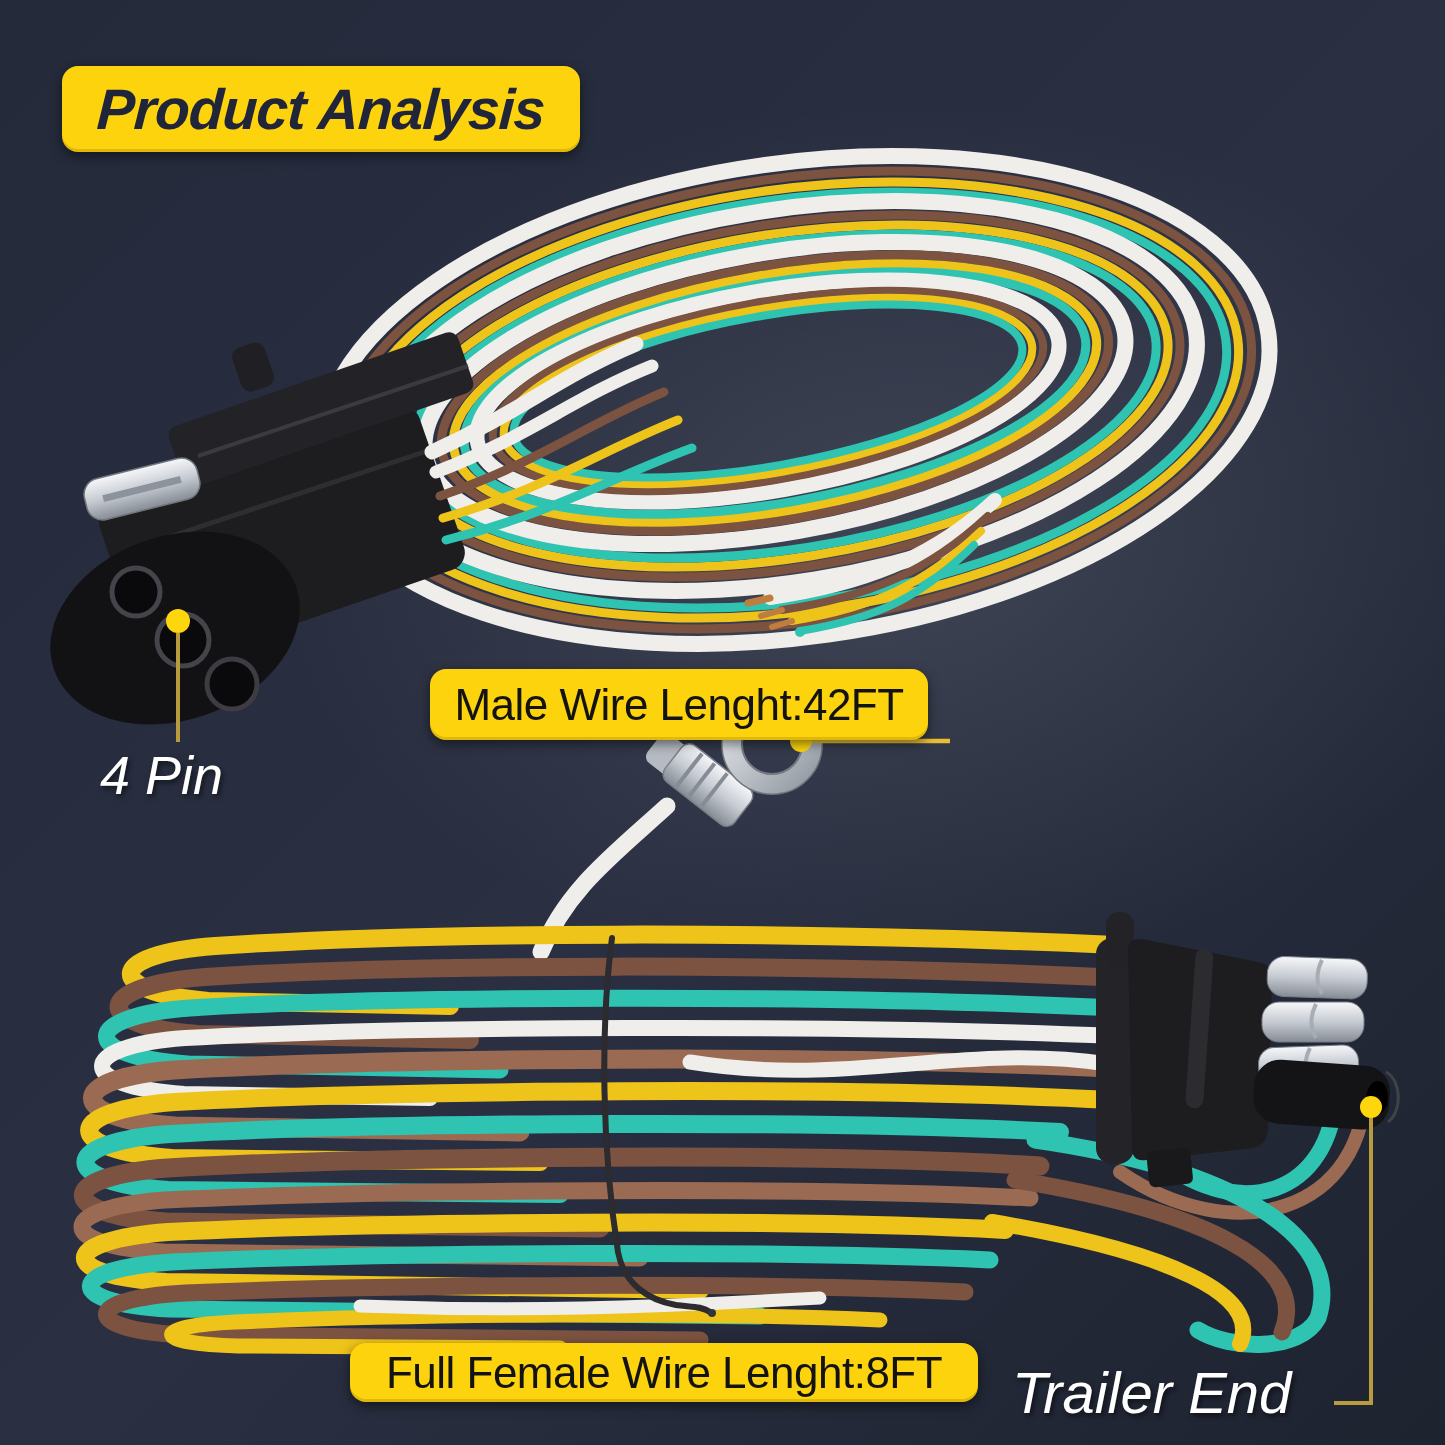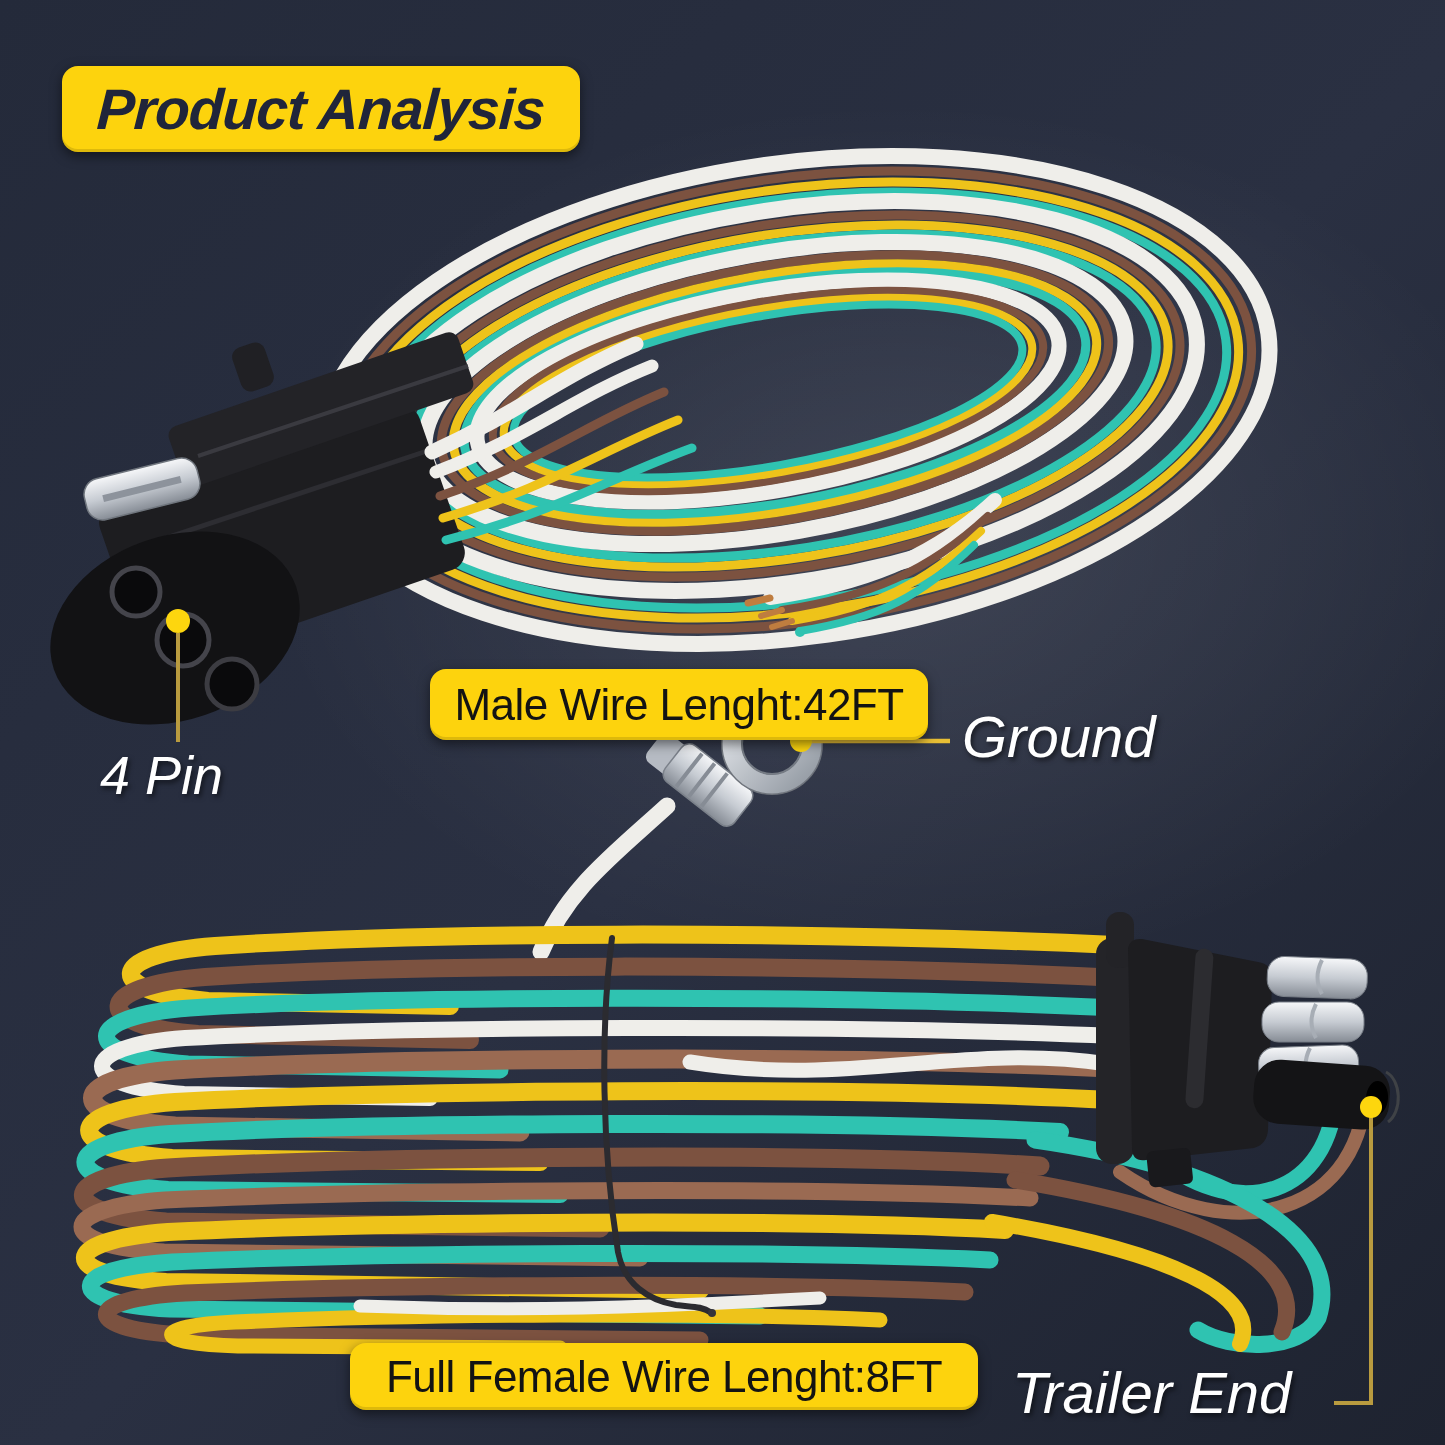--- a/index.html
+++ b/index.html
@@ -21,21 +21,21 @@
     box-shadow:0 4px 12px rgba(0,0,0,.5), inset 0 -3px 0 rgba(0,0,0,.12);
     color:var(--badge_text,#131313);
   }
   .pill span{white-space:nowrap;}
   .title-pill{left:62px;top:66px;width:518px;height:86px;}
   .title-pill span{
     font-size:57px;font-weight:700;font-style:italic;letter-spacing:-1px;
     color:var(--title_text,#20253a);transform:skewX(-3deg);
   }
   .badge-male{left:430px;top:633px;width:498px;height:71px;margin-top:36px;}
-  .badge-female{left:350px;top:1343px;width:628px;height:67px;}
+  .badge-female{left:350px;top:1343px;width:628px;height:59px;}
   .badge-male span,.badge-female span{font-size:44px;font-weight:400;letter-spacing:-0.5px;}
   .anno{
     position:absolute;color:var(--annotation_text,#fff);font-style:italic;
     text-shadow:2px 3px 5px rgba(0,0,0,.55);white-space:nowrap;line-height:1;
   }
   .anno-4pin{left:100px;top:748px;font-size:54px;}
   .anno-ground{left:962px;top:708px;font-size:58px;}
   .anno-trailer{left:1012px;top:1364px;font-size:58px;}
 </style>
 </head>
@@ -199,16 +199,15 @@
 
   <div class="pill badge-male">
     <span>Male Wire Lenght:42FT</span>
   </div>
 
   <div class="pill badge-female">
     <span>Full Female Wire Lenght:8FT</span>
   </div>
 
   <div class="anno anno-4pin">4 Pin</div>
-  <div class="anno anno-ground">Ground</div>
   <div class="anno anno-trailer">Trailer End</div>
 
 </div>
 
 </body></html>

